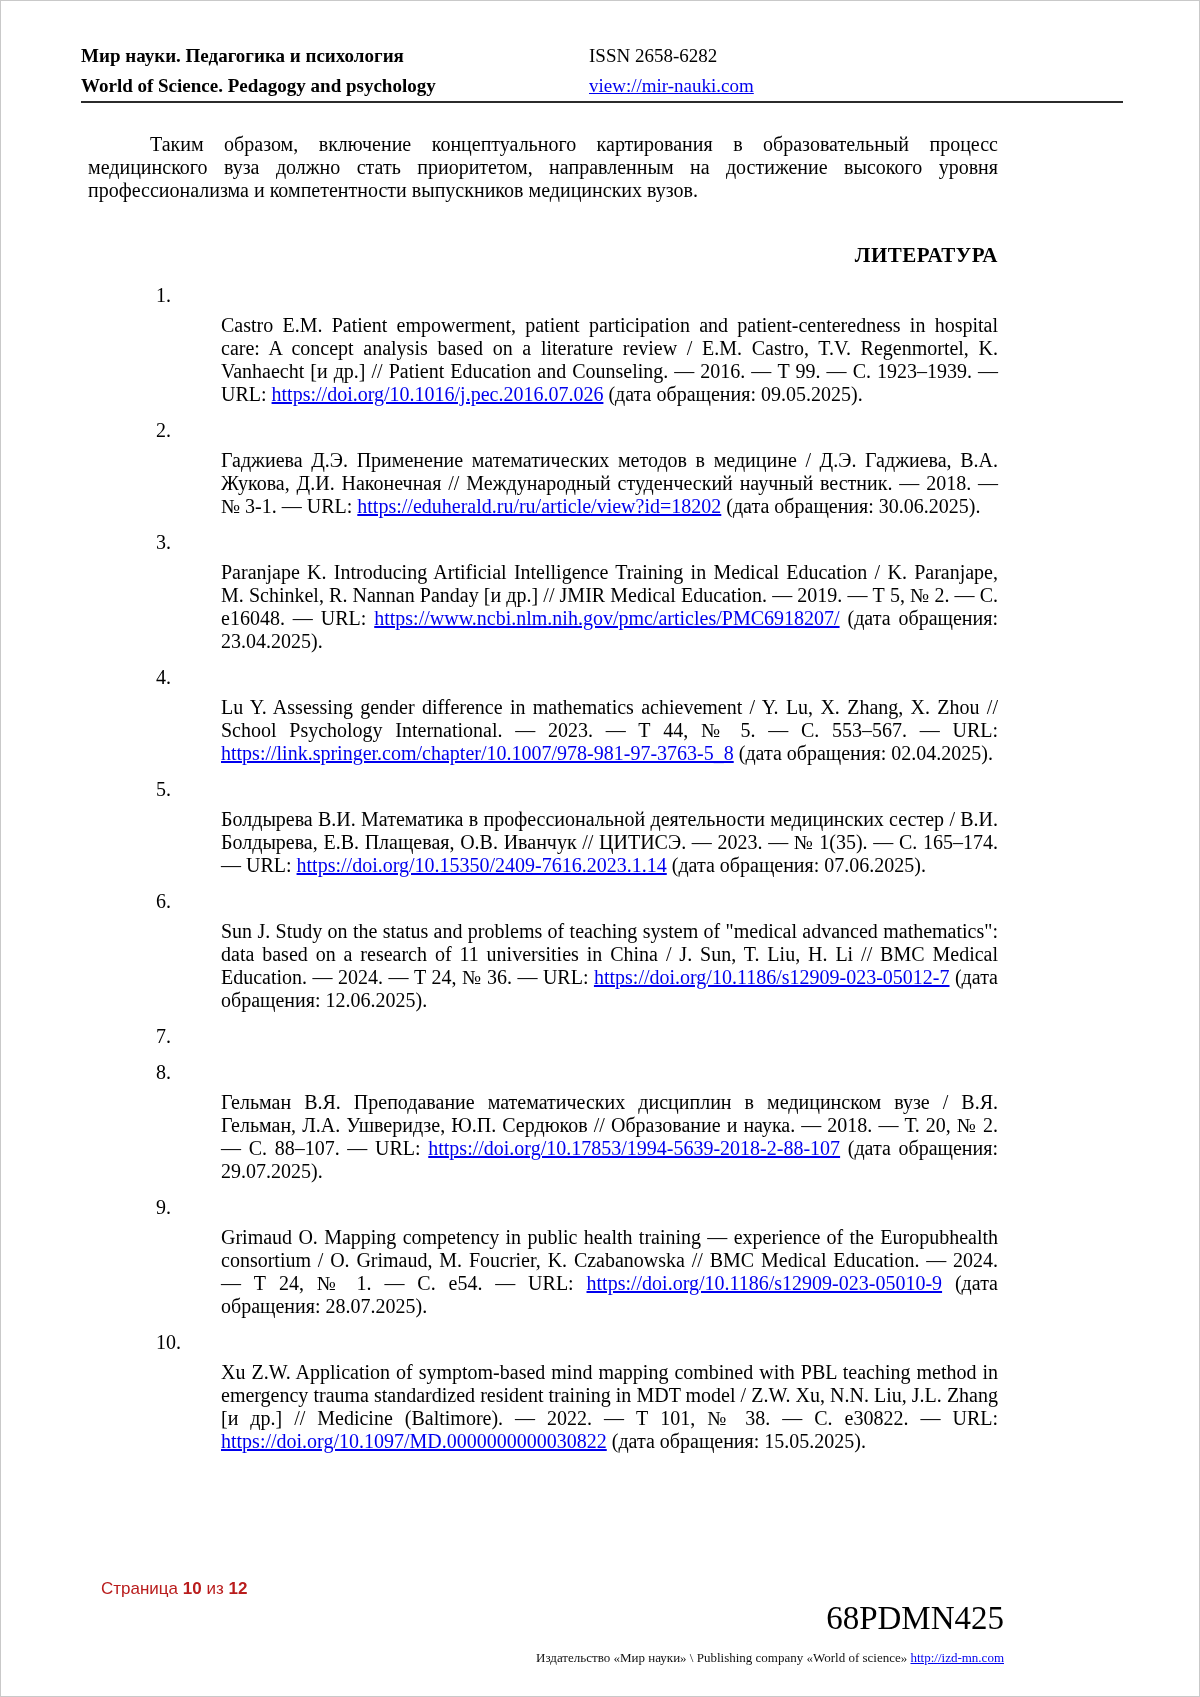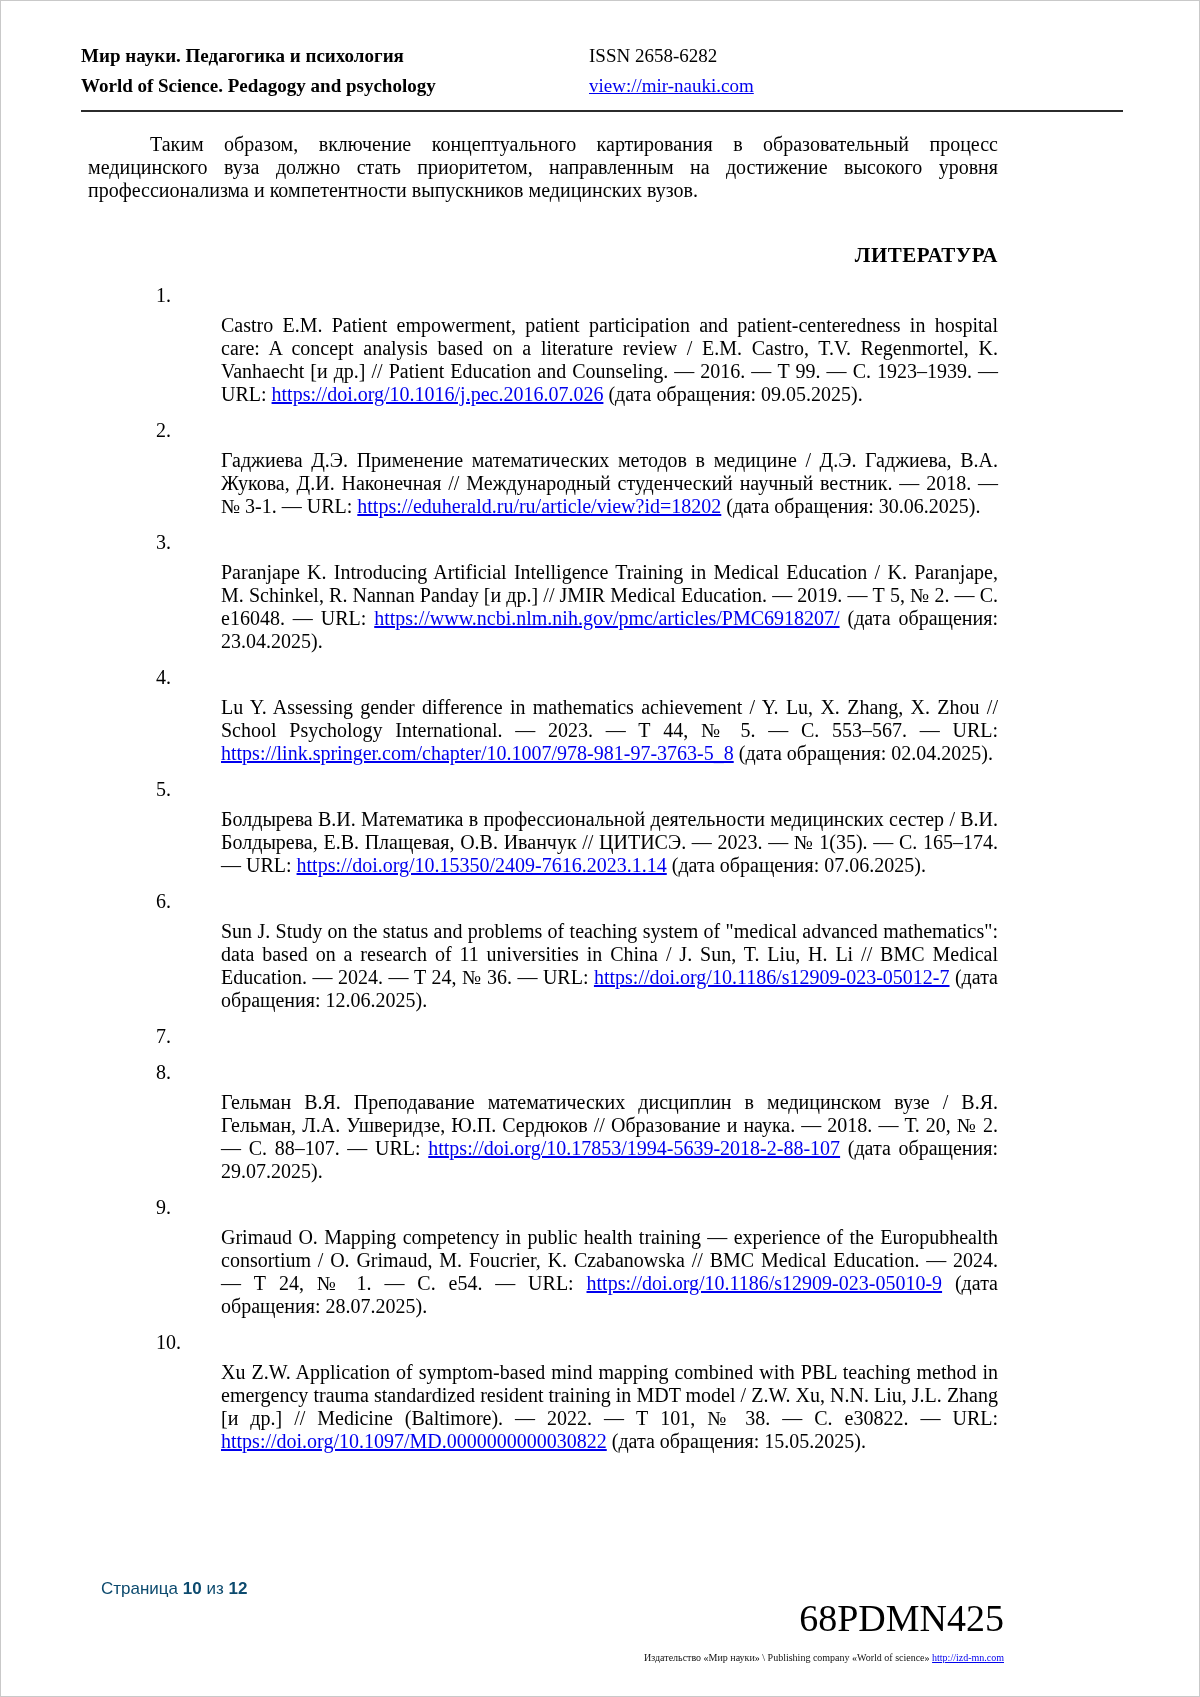--- a/index.html
+++ b/index.html
@@ -17,21 +17,20 @@
   }
 
   
   .doc-header {
     position: absolute;
     left: 80px;
     top: 40px;
     width: 1042px;
     display: flex;
     border-bottom: 2px solid #2b2b2b;
-    padding-bottom: 9px;
     font-size: 19px;
     line-height: 30px;
   }
   .h-col-1 { width: 508px; font-weight: bold; }
   .h-col-2 { width: 248px; }
   .h-col-3 { flex: 1; }
 
   .doc-link {
     color: var(--link-color, #0000EE);
     text-decoration: underline;
@@ -64,35 +63,35 @@
   .ref-num { flex: 0 0 65px; margin-left: 68px; }
   .ref-body { flex: 1; text-align: justify; word-break: break-word; margin-top: 30px; }
 
   
   .page-num {
     position: absolute;
     left: 100px;
     top: 1578px;
     font-family: "Liberation Sans", sans-serif;
     font-size: 17px;
-    color: #0c4a6e;
+    color: #b91c1c;
   }
   .page-num b { font-weight: bold; }
   .doc-code {
     position: absolute;
     right: 195px;
     top: 1600px;
-    font-size: 38px;
+    font-size: 33px;
     line-height: 34px;
   }
   .publisher {
     position: absolute;
     right: 195px;
     top: 1648px;
-    font-size: 10px;
+    font-size: 13px;
     line-height: 17px;
     color: #111;
   }
 </style>
 </head>
 <body>
 
 <div class="page">
 
   <header class="doc-header">

